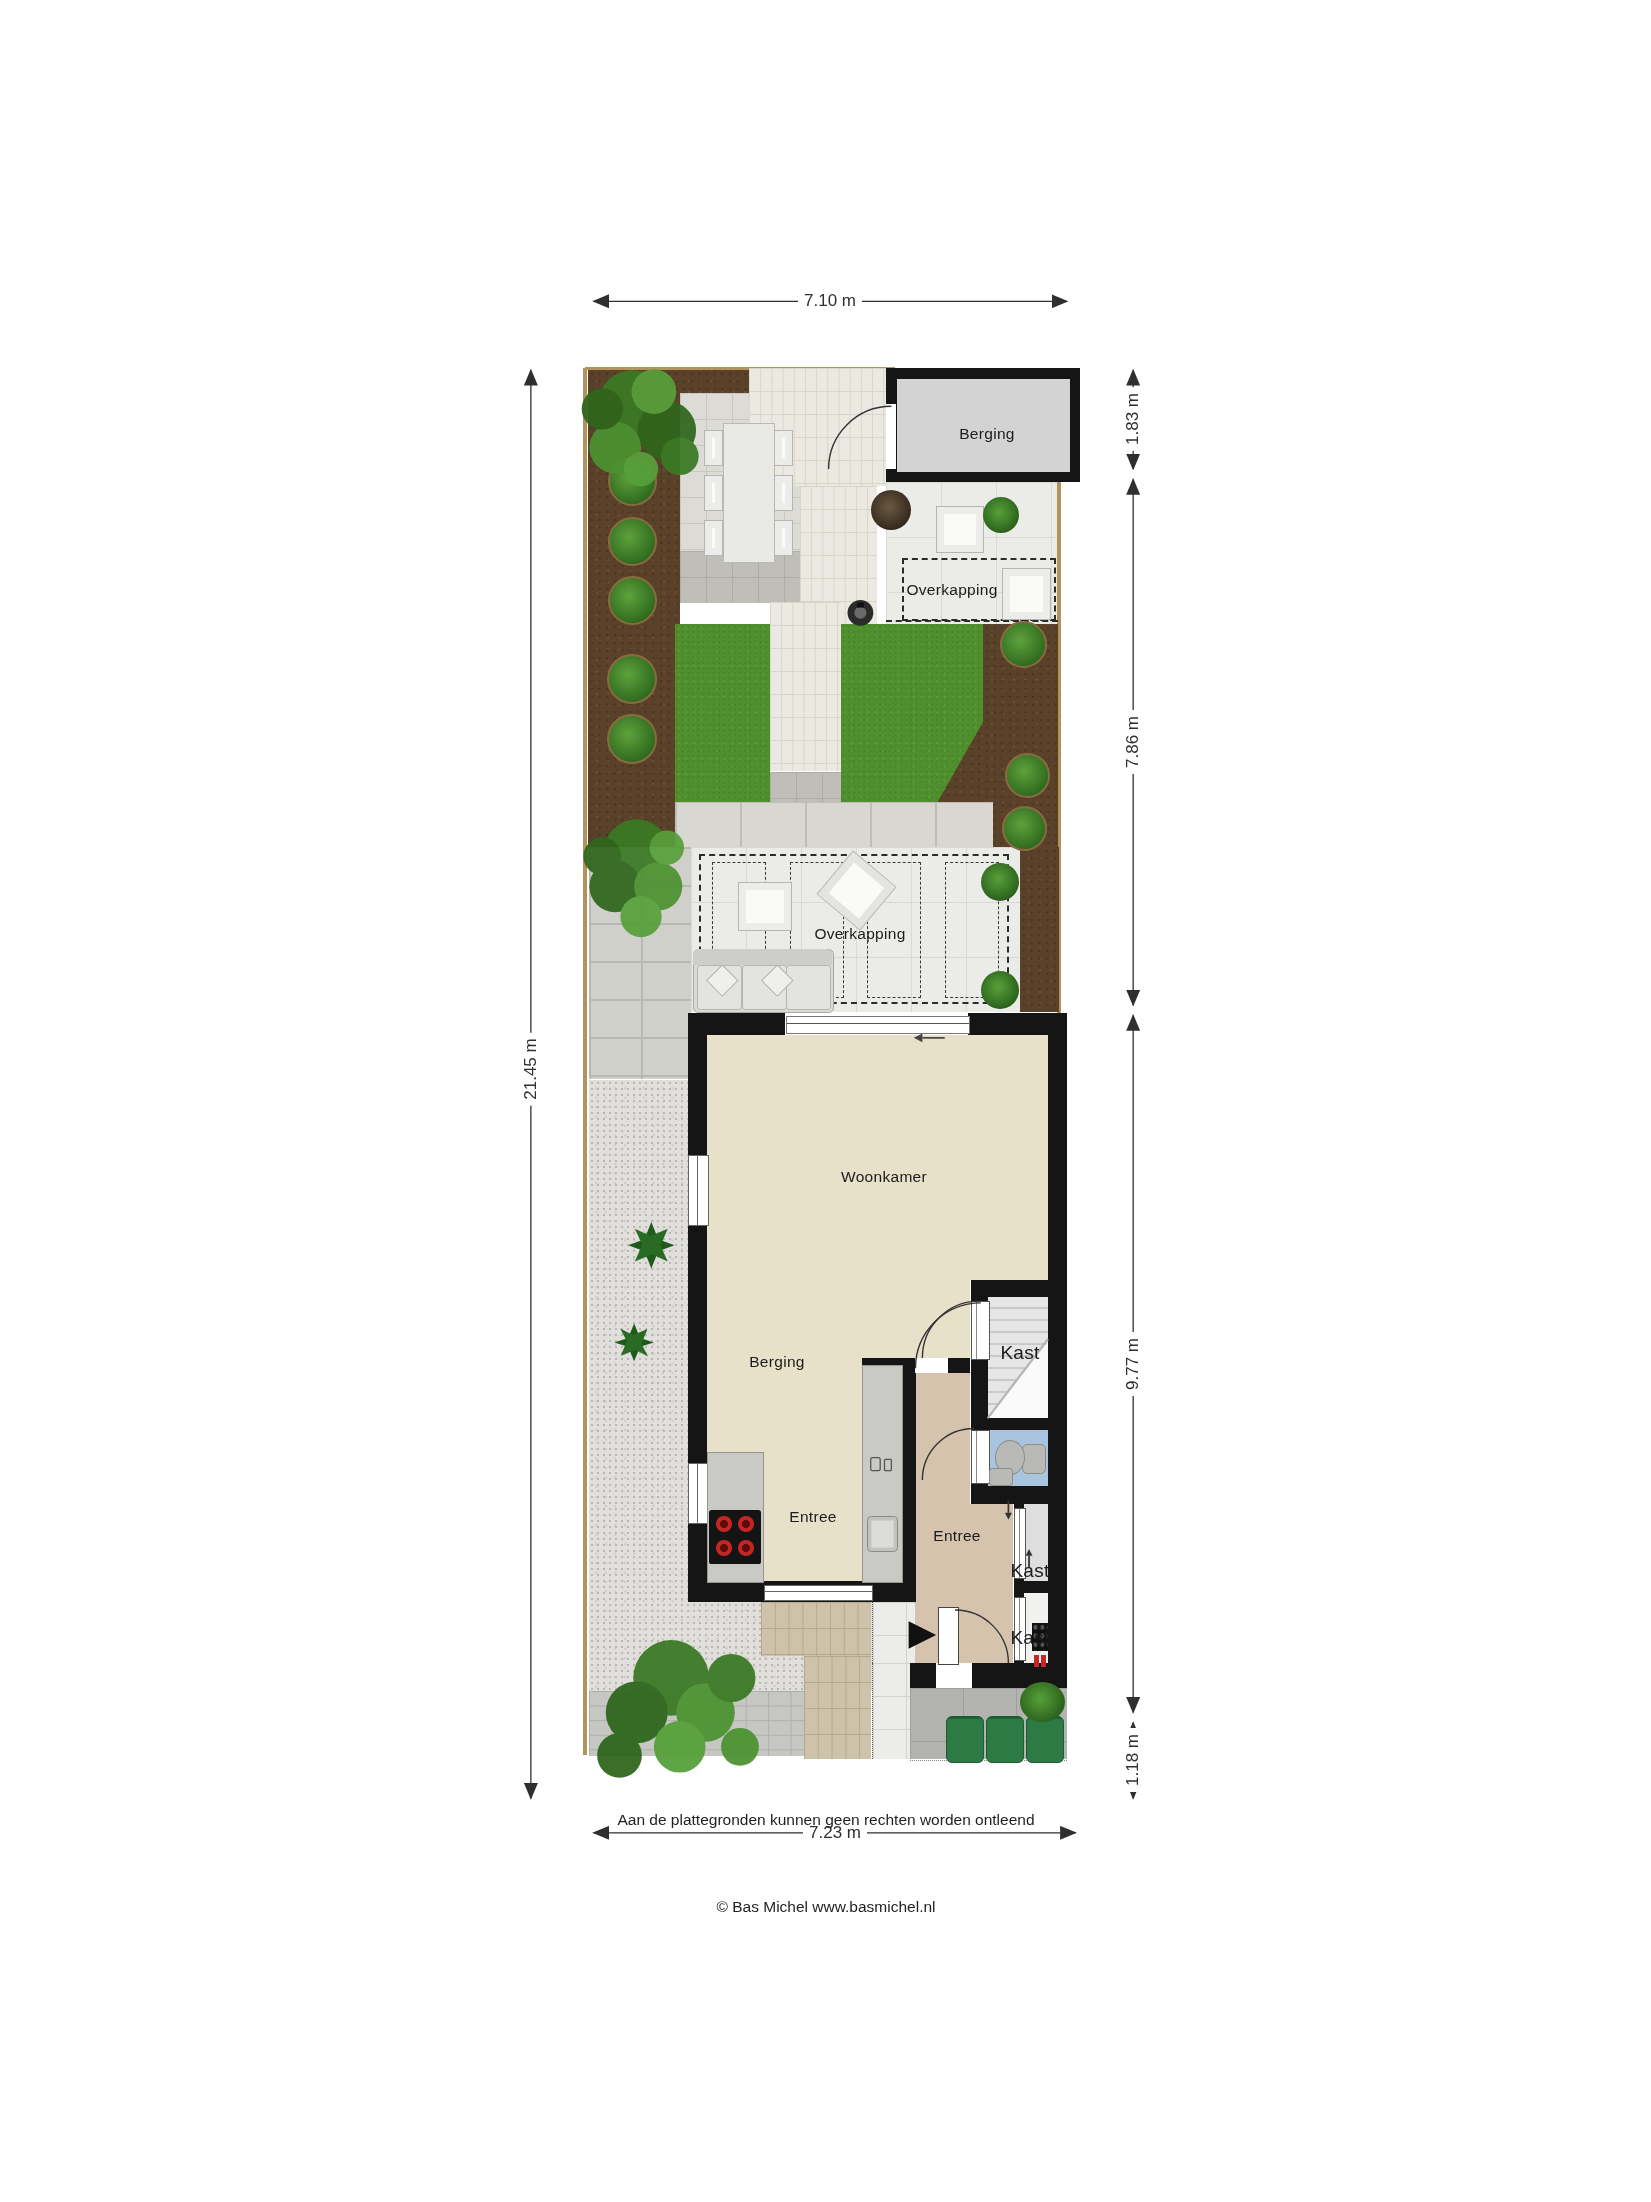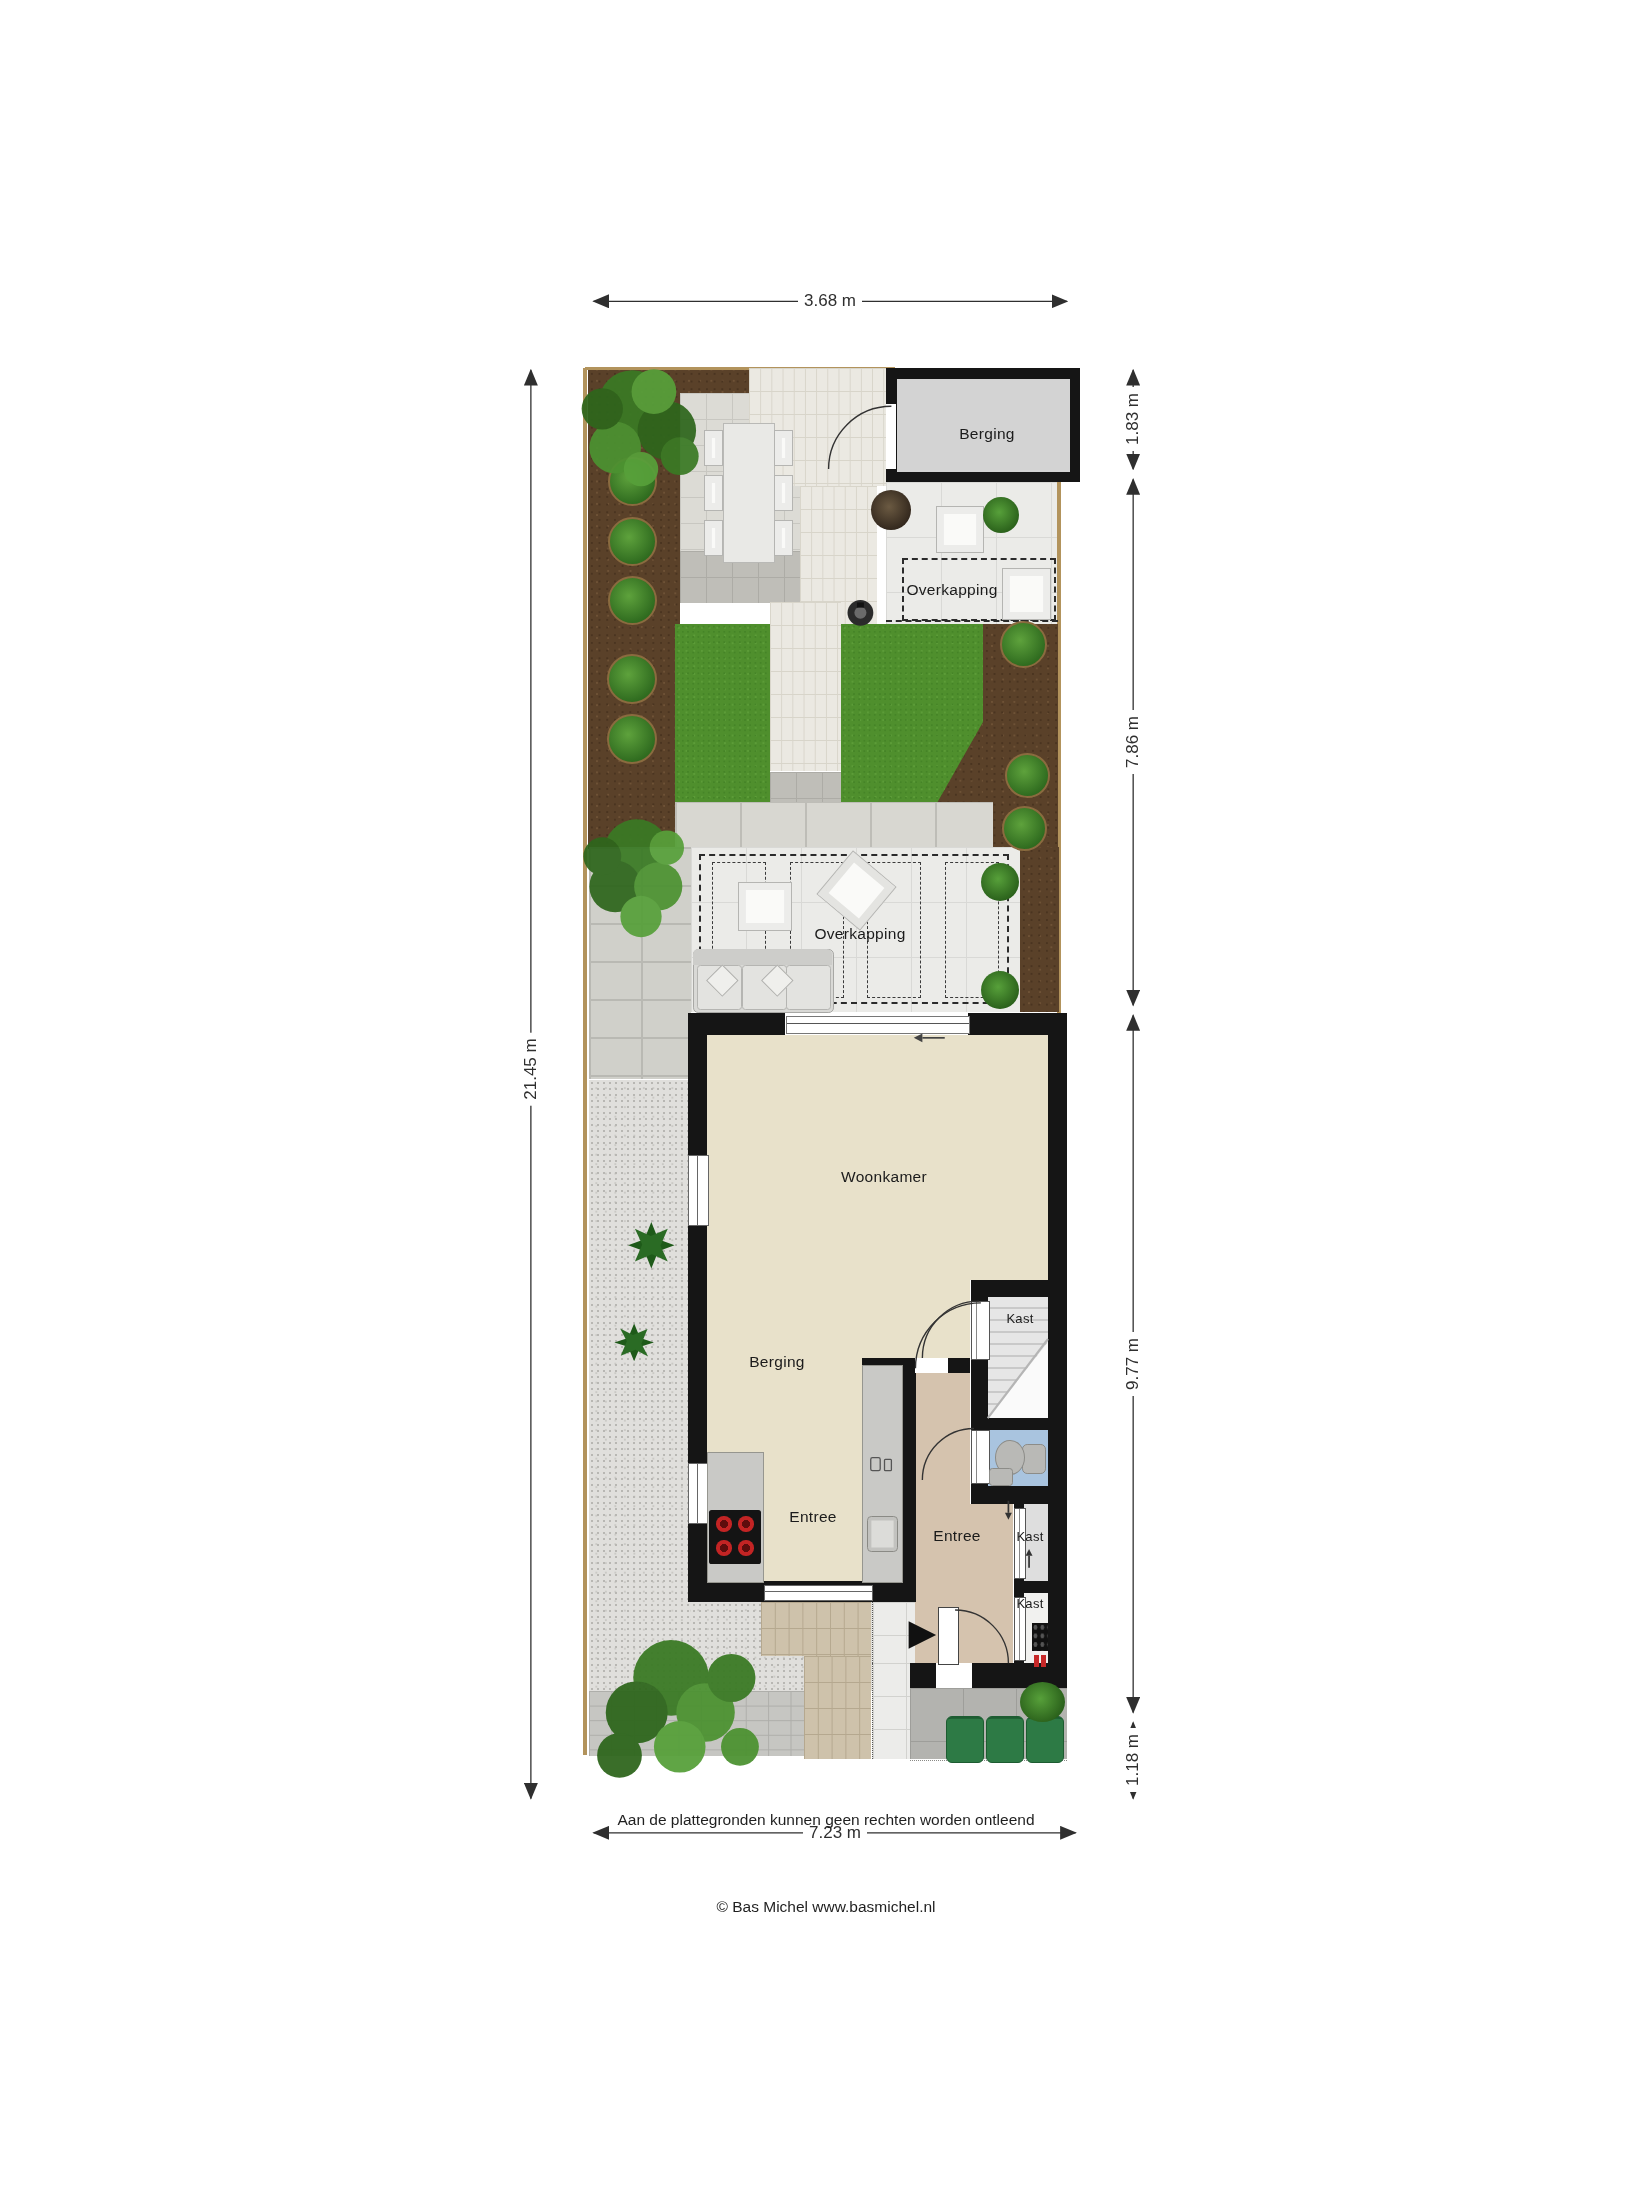--- a/index.html
+++ b/index.html
@@ -54,21 +54,21 @@
   .bin{background:#2d7a45;border:1.7px solid #1d5c31;border-radius:6px;box-shadow:inset 0 8.6px 0 -6.9px #1d5c31;}
   .meter{background:#111;background-image:radial-gradient(#555 1.7px,transparent 2.2px);background-size:6.9px 8.6px;}
   .redmeter{background:#c62828;}
   .shrub{border-radius:50%;background:radial-gradient(circle at 42% 40%,#5ea23c,#2f6b1f 72%);border:2.6px solid #8a6b3f;}
   .bush{border-radius:50%;background:radial-gradient(circle at 45% 42%,#57a03a,#295f1a 75%);}
   .bushD{border-radius:50%;background:radial-gradient(circle at 45% 42%,#6b5a42,#31261c 75%);}
   .stairs{background:repeating-linear-gradient(180deg,#e6e6e6 0 10.3px,#c9c9c9 10.3px 12px);}
   .wedge{background:#fafafa;clip-path:polygon(100% 0,100% 100%,0 100%);}
   
   .lbl{position:absolute;transform:translate(-50%,-50%);font-size:15.5px;line-height:1.2;color:#1b1b1b;white-space:nowrap;z-index:40;letter-spacing:0.3px;}
-  .lbl.small{font-size:13px;}
+  .lbl.small{font-size:19px;margin-top:34px;}
   .dim{position:absolute;transform:translate(-50%,-50%);font-size:17px;color:#2f2f2f;background:#fff;padding:0 6px;white-space:nowrap;z-index:40;}
   .dim.v{transform:translate(-50%,-50%) rotate(-90deg);}
   .overlay{position:absolute;left:0;top:0;z-index:35;pointer-events:none;}
   .footer{position:absolute;left:0;width:100%;text-align:center;font-size:15.5px;color:#1f1f1f;z-index:40;}
 </style>
 </head>
 <body>
 
 <div class="abs fence" style="left:583px;top:368px;width:4.3px;height:1387px;"></div>
 <div class="abs fence" style="left:585px;top:367px;width:310px;height:3.4px;"></div>
@@ -293,21 +293,21 @@
 <div class="lbl" style="left:952px;top:590px;">Overkapping</div>
 <div class="lbl" style="left:860px;top:934px;">Overkapping</div>
 <div class="lbl" style="left:884px;top:1177px;">Woonkamer</div>
 <div class="lbl" style="left:777px;top:1362px;">Berging</div>
 <div class="lbl" style="left:813px;top:1517px;">Entree</div>
 <div class="lbl" style="left:957px;top:1536px;">Entree</div>
 <div class="lbl small" style="left:1020px;top:1319px;">Kast</div>
 <div class="lbl small" style="left:1030px;top:1537px;">Kast</div>
 <div class="lbl small" style="left:1030px;top:1604px;">Kast</div>
 
-<div class="dim" style="left:830px;top:301px;">3.68 m</div>
+<div class="dim" style="left:830px;top:301px;">7.10 m</div>
 <div class="dim" style="left:835px;top:1833px;">7.23 m</div>
 <div class="dim v" style="left:531px;top:1069px;">21.45 m</div>
 <div class="dim v" style="left:1133px;top:419px;">1.83 m</div>
 <div class="dim v" style="left:1133px;top:742px;">7.86 m</div>
 <div class="dim v" style="left:1133px;top:1364px;">9.77 m</div>
 <div class="dim v" style="left:1133px;top:1760px;">1.18 m</div>
 
 <div class="footer" style="top:1811px;">Aan de plattegronden kunnen geen rechten worden ontleend</div>
 <div class="footer" style="top:1898px;">© Bas Michel www.basmichel.nl</div>
 

